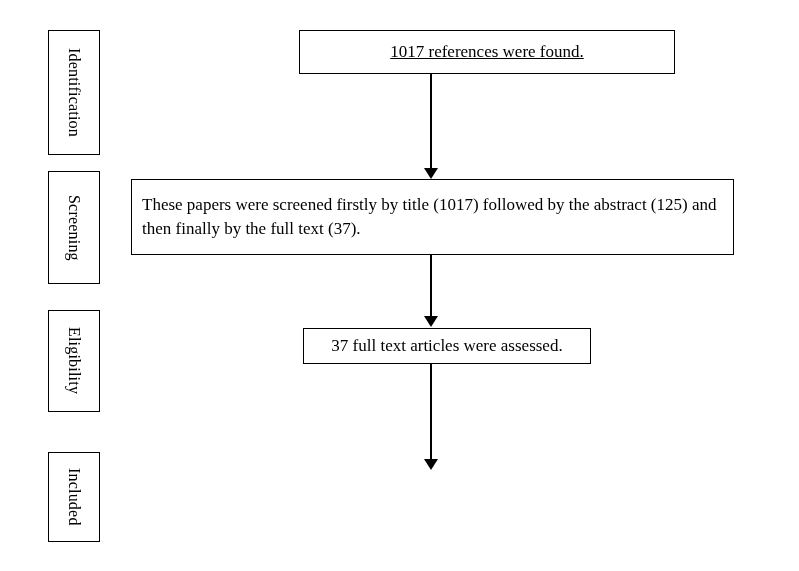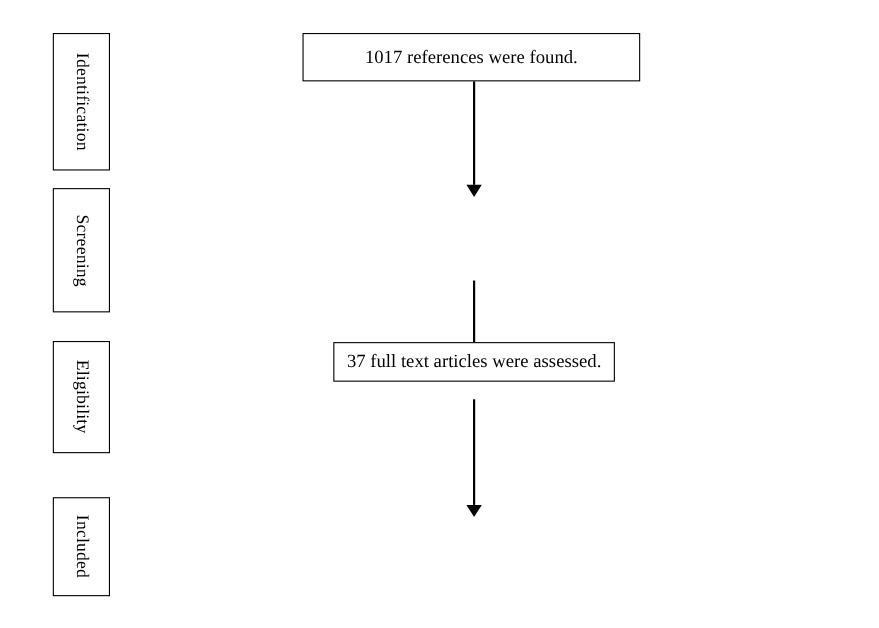--- a/index.html
+++ b/index.html
@@ -95,36 +95,39 @@
   </div>
 
   <div class="stage-box" style="left:48px; top:310px; width:52px; height:102px;">
     <span class="stage-label">Eligibility</span>
   </div>
 
   <div class="stage-box" style="left:48px; top:452px; width:52px; height:90px;">
     <span class="stage-label">Included</span>
   </div>
 
-  <div class="flow-box center" style="left:275px; top:30px; width:307px; height:44px;">
+  <div class="flow-box center" style="left:299px; top:30px; width:376px; height:44px;text-decoration:underline;">
     <span class="flow-text">1017 references were found.</span>
   </div>
 
   <div class="arrow" style="left:422px; top:74px; height:105px;">
     <div class="shaft" style="height:94px;"></div>
     <div class="head" style="top:94px;"></div>
   </div>
 
+  <div class="flow-box left" style="left:131px; top:179px; width:603px; height:76px;">
+    <span class="flow-text">These papers were screened firstly by title (1017) followed by the abstract (125) and then finally by the full text (37).</span>
+  </div>
 
   <div class="arrow" style="left:422px; top:255px; height:72px;">
     <div class="shaft" style="height:61px;"></div>
     <div class="head" style="top:61px;"></div>
   </div>
 
-  <div class="flow-box center" style="left:303px; top:311px; width:256px; height:36px;">
+  <div class="flow-box center" style="left:303px; top:328px; width:288px; height:36px;">
     <span class="flow-text">37 full text articles were assessed.</span>
   </div>
 
   <div class="arrow" style="left:422px; top:363px; height:107px;">
     <div class="shaft" style="height:96px;"></div>
     <div class="head" style="top:96px;"></div>
   </div>
 
 
 </div>

